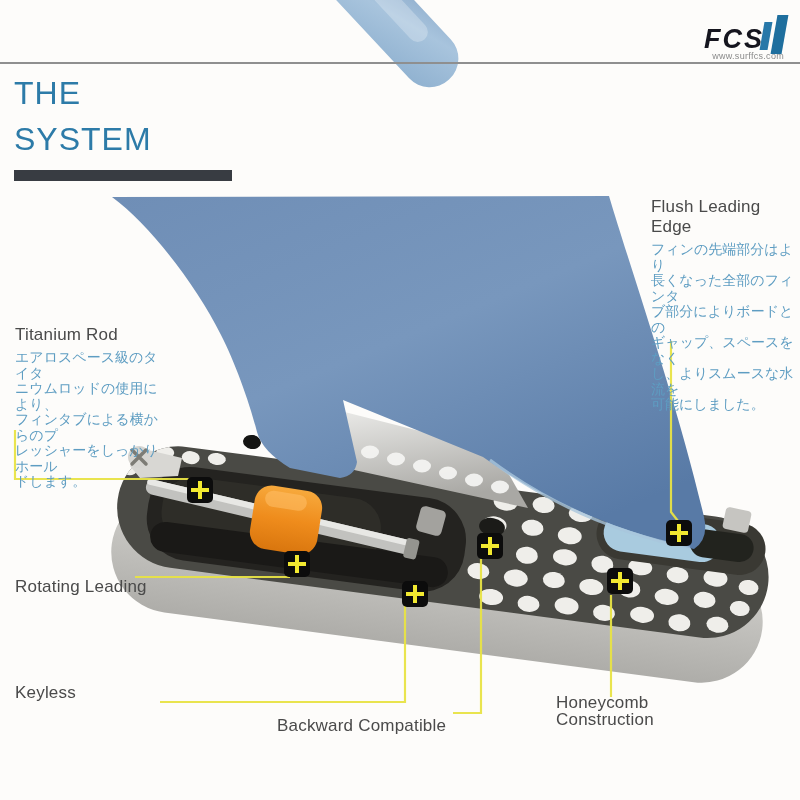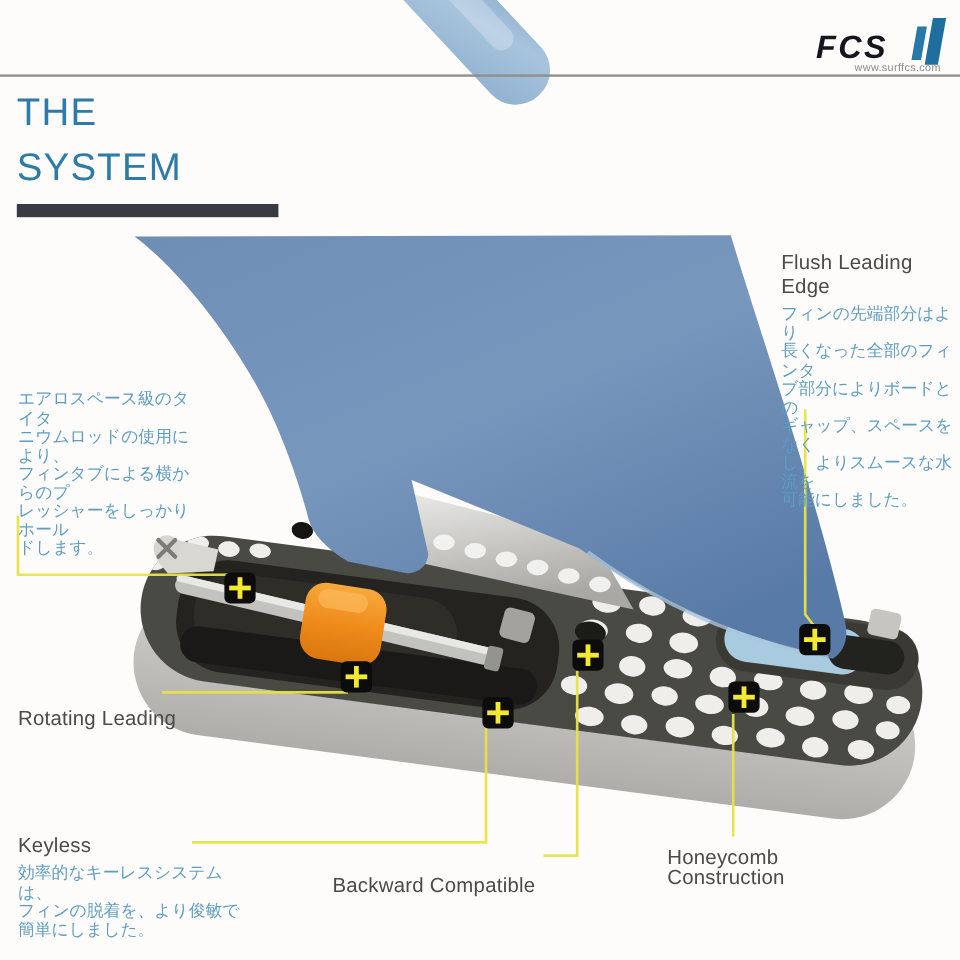--- a/index.html
+++ b/index.html
@@ -5,42 +5,42 @@
   html,body{margin:0;padding:0;}
   body{
     width:800px;height:800px;position:relative;overflow:hidden;
     background:#fdfcfa;
     font-family:"Liberation Sans","DejaVu Sans",sans-serif;
   }
   .rule{position:absolute;left:0;top:62px;width:800px;height:2px;background:#8f8f8f;}
 
   
   .logo-text{
-    position:absolute;top:24px;right:60px;
+    position:absolute;top:24px;right:36px;
     font-size:27px;font-weight:700;font-style:italic;letter-spacing:2px;
     color:#15151e;
     text-align:right;
   }
   .logo-bar{position:absolute;background:#2878a8;transform:skewX(-10deg);}
   .bar1{right:30px;top:22px;width:8px;height:28px;}
   .bar2{right:15px;top:15px;width:11px;height:39px;background:#1f6f9e;}
   .logo-url{position:absolute;top:51px;right:16px;font-size:9px;color:#8a8a8a;letter-spacing:0.3px;}
 
   
   .title{
     position:absolute;left:14px;top:70px;
     font-size:32px;line-height:46px;letter-spacing:1px;
     color:#2d7ba8;white-space:pre-line;
   }
   .title-bar{position:absolute;left:14px;top:170px;width:218px;height:11px;background:#383c42;}
 
   
   .ann{position:absolute;}
   .ann h3{
-    margin:12px 0 5px 0;font-size:17px;line-height:20px;font-weight:400;
+    margin:0 0 5px 0;font-size:17px;line-height:20px;font-weight:400;
     color:#4a4a4a;letter-spacing:0.2px;white-space:pre-line;
   }
   .ann.tight h3{line-height:17px;}
   .ann p{
     margin:0;font-size:14px;line-height:15.5px;
     color:#5e9dc2;white-space:pre-line;
   }
 
   
   svg.layer{position:absolute;left:0;top:0;}
@@ -231,36 +231,34 @@
 Edge</h3>
   <p>フィンの先端部分はより
 長くなった全部のフィンタ
 ブ部分によりボードとの
 ギャップ、スペースをなく
 し、よりスムースな水流を
 可能にしました。</p>
 </div>
 
 <div class="ann" style="left:15px;top:325px;width:155px">
+  <h3>Titanium Rod</h3>
   <p>エアロスペース級のタイタ
 ニウムロッドの使用により、
 フィンタブによる横からのプ
 レッシャーをしっかりホール
 ドします。</p>
 </div>
 
 <div class="ann" style="left:15px;top:577px;width:180px">
   <h3>Rotating Leading</h3>
 </div>
 
 <div class="ann" style="left:15px;top:683px;width:190px">
   <h3>Keyless</h3>
-  <p>効率的なキーレスシステムは、
-フィンの脱着を、より俊敏で
-簡単にしました。</p>
 </div>
 
 <div class="ann" style="left:277px;top:716px;width:215px">
   <h3>Backward Compatible</h3>
 </div>
 
 <div class="ann tight" style="left:556px;top:694px;width:210px">
   <h3>Honeycomb
 Construction</h3>
 </div>

